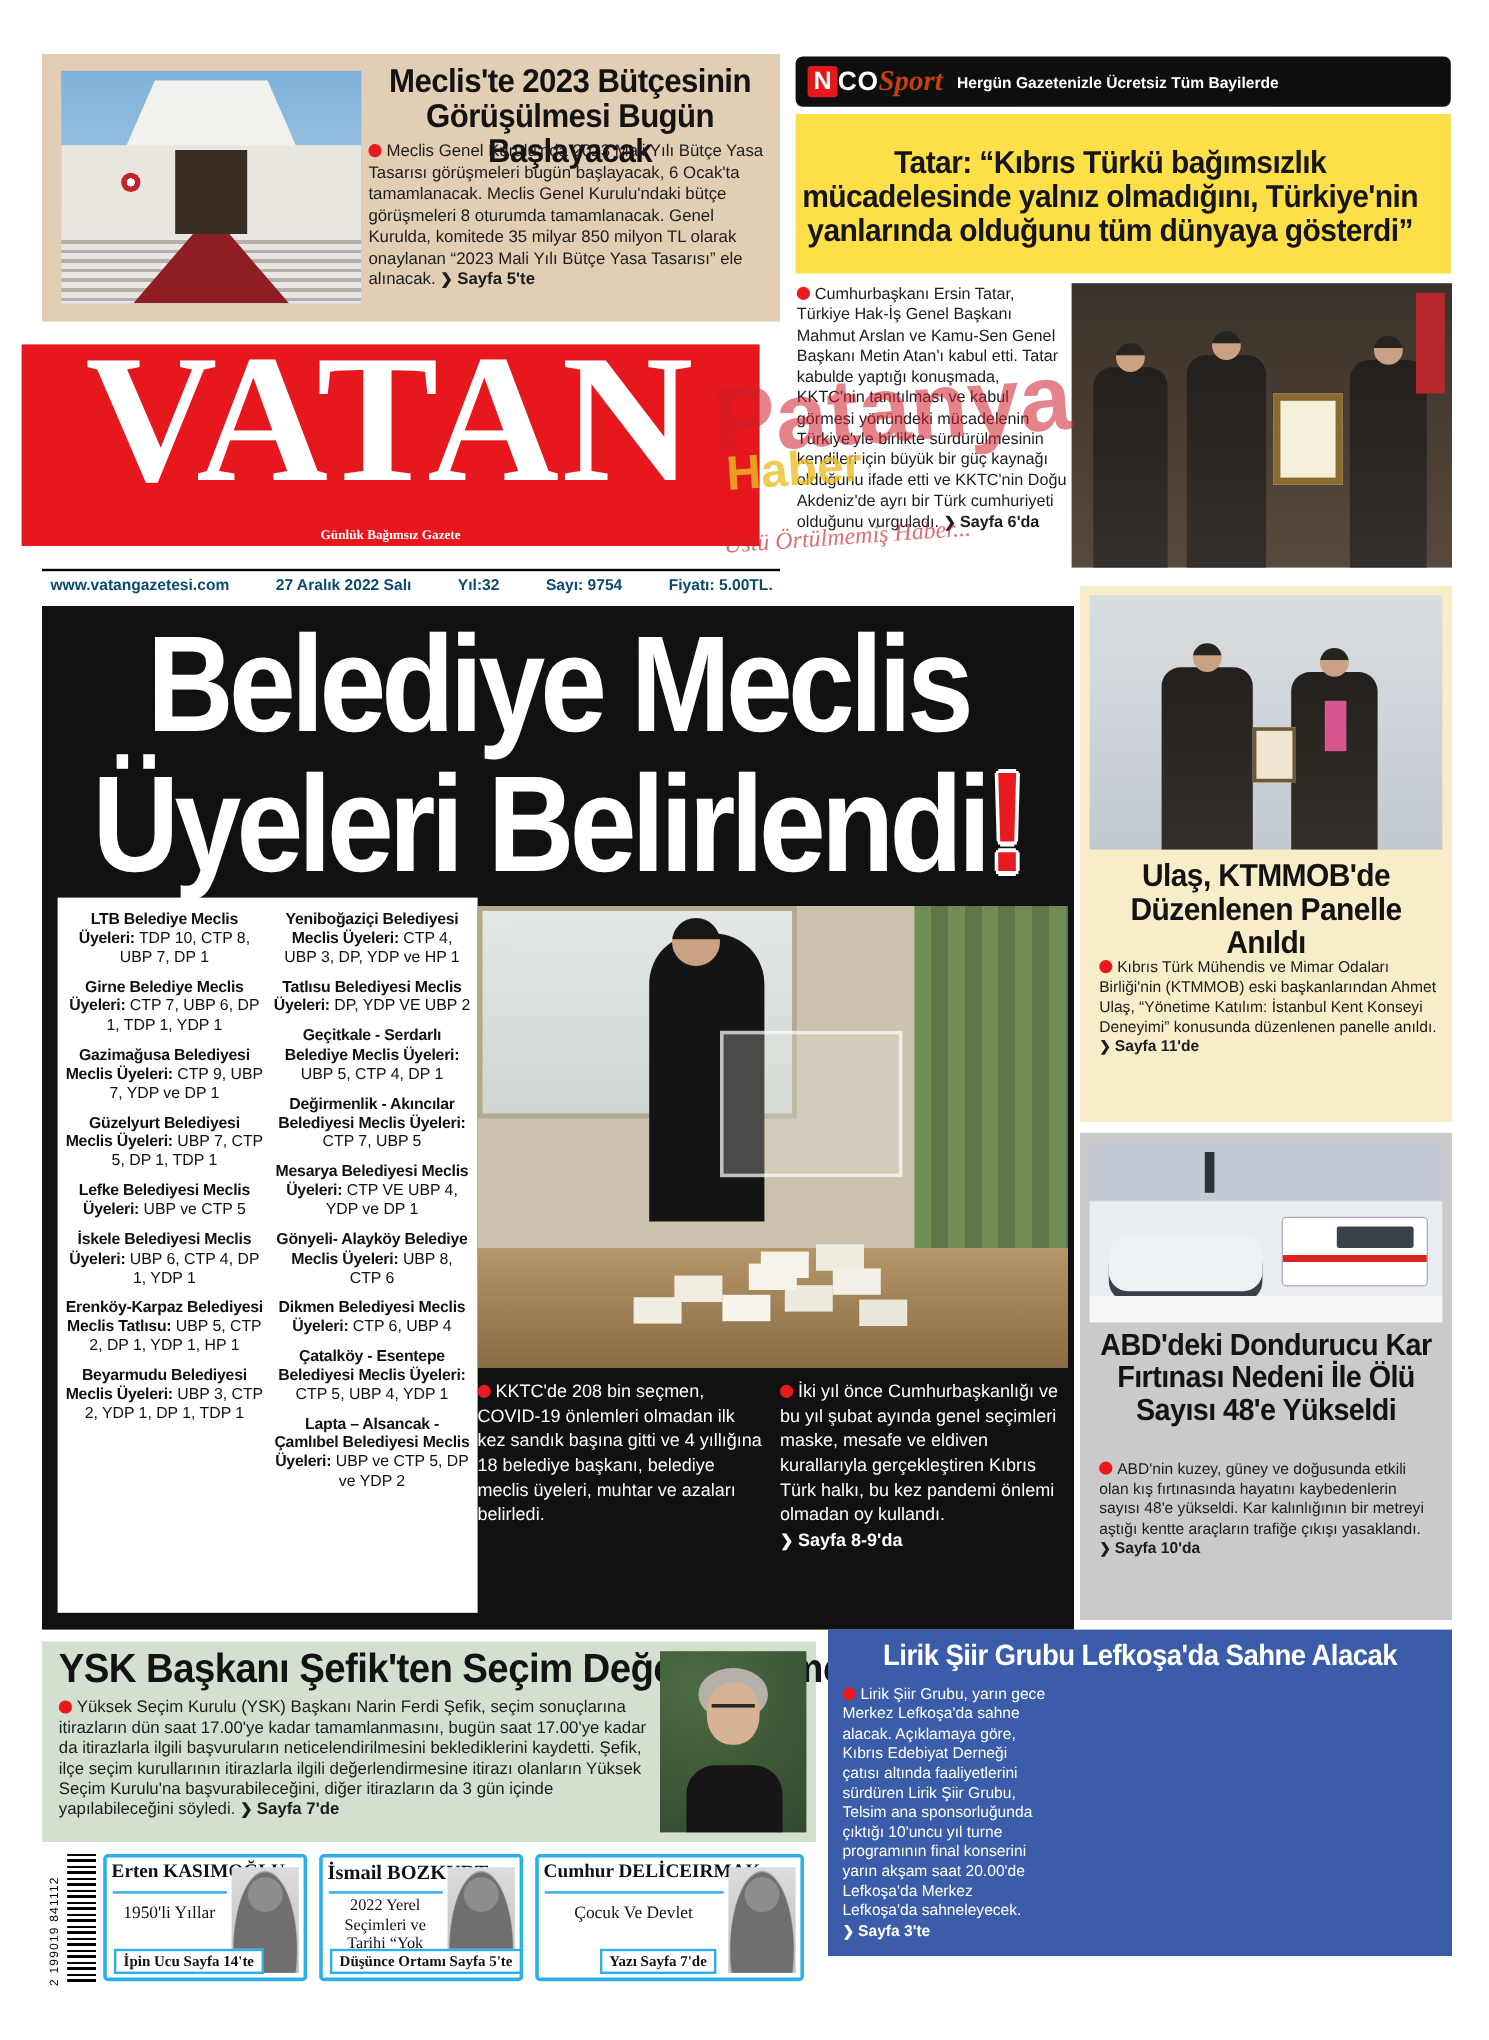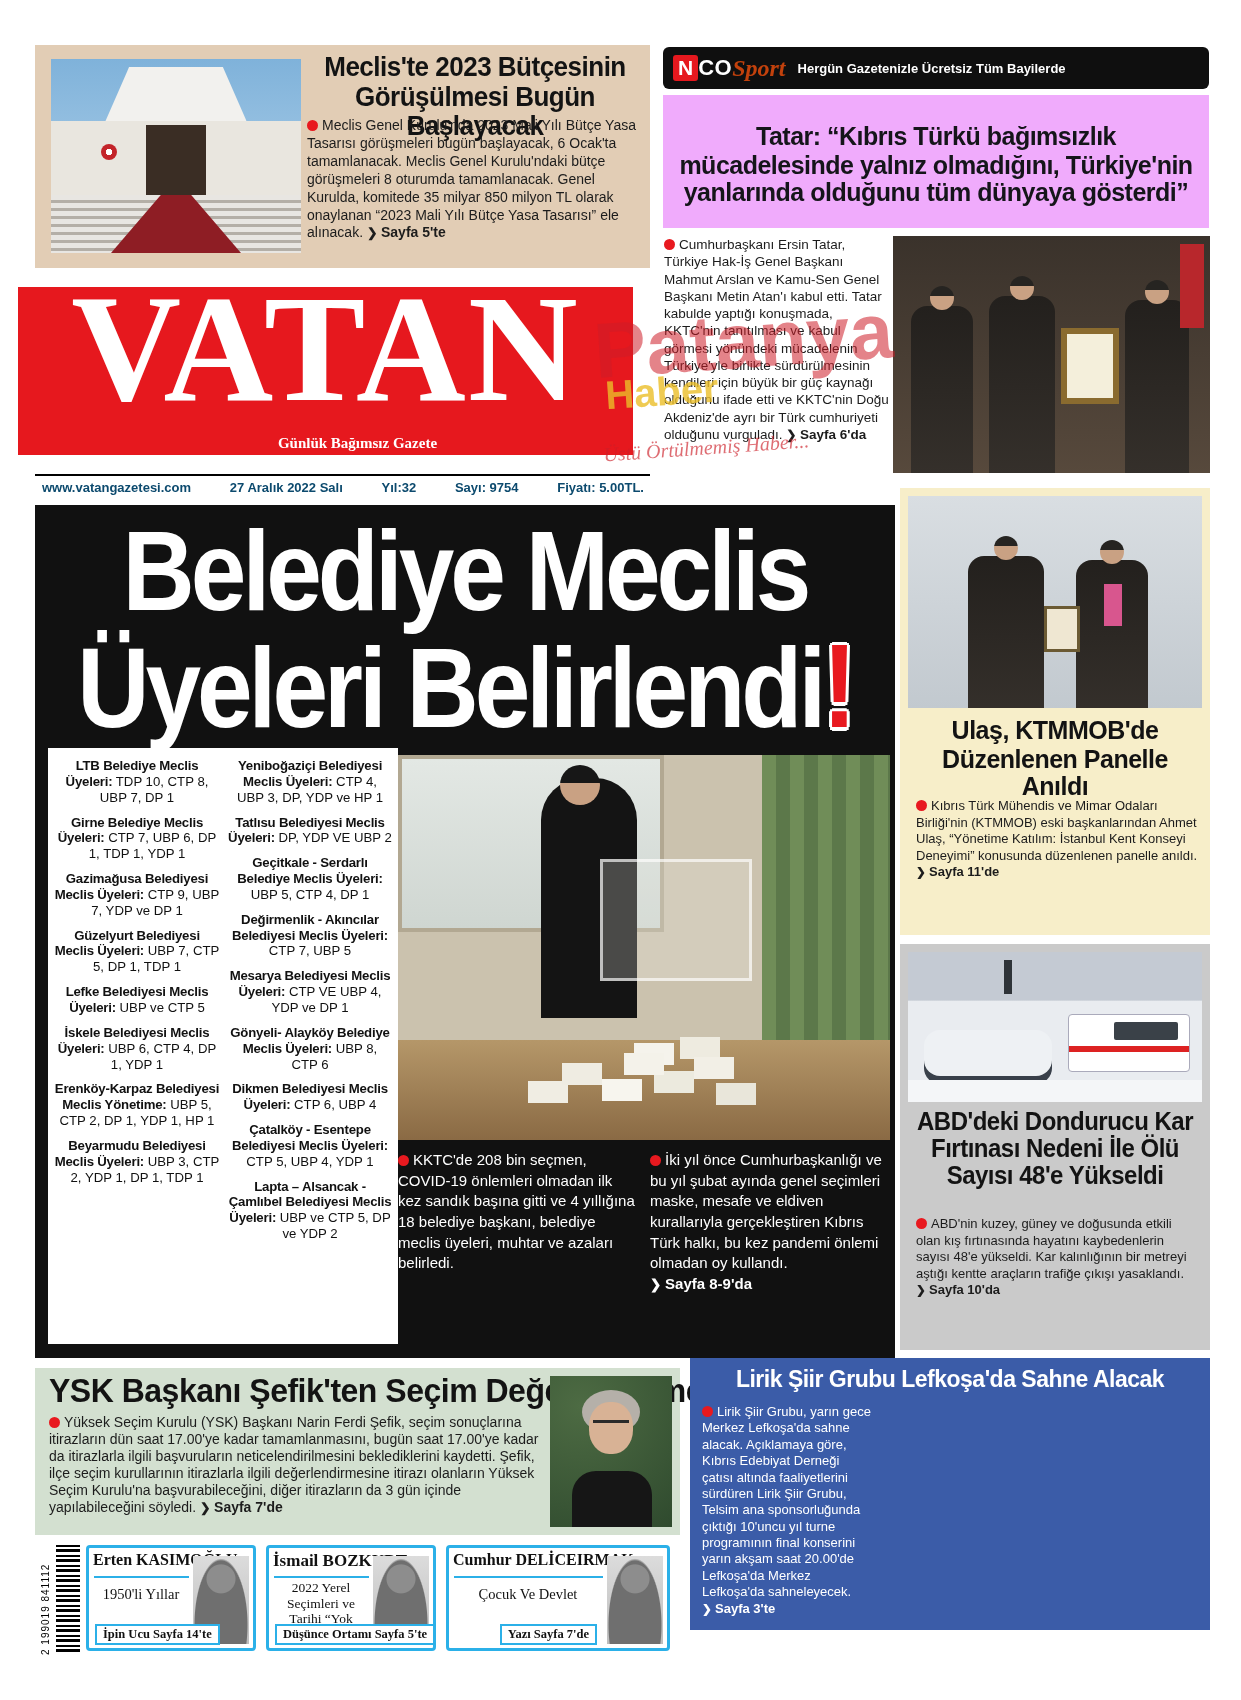--- a/index.html
+++ b/index.html
@@ -51,21 +51,21 @@
     </p>
   </div>
 
   <div class="abs" style="left:663px;top:47px;width:546px;height:42px;background:#0f0f0f;border-radius:6px;display:flex;align-items:center;padding:0 10px;box-sizing:border-box;">
     <span style="background:#e6181e;color:#fff;font-weight:bold;font-size:21px;padding:1px 5px;border-radius:3px;">N</span>
     <span style="color:#fff;font-weight:bold;font-size:22px;letter-spacing:0.5px;">CO</span>
     <span class="serif" style="color:#c2410c;font-weight:bold;font-style:italic;font-size:24px;margin-right:12px;">Sport</span>
     <span style="color:#fff;font-weight:bold;font-size:13px;">Hergün Gazetenizle Ücretsiz Tüm Bayilerde</span>
   </div>
 
-  <div class="abs" style="left:663px;top:95px;width:546px;height:133px;background:#f0abfc;display:flex;align-items:center;justify-content:center;">
+  <div class="abs" style="left:663px;top:95px;width:546px;height:133px;background:#fde047;display:flex;align-items:center;">
     <div class="hl" style="width:96%;font-size:25px;color:#15151a;">Tatar: “Kıbrıs Türkü bağımsızlık mücadelesinde yalnız olmadığını, Türkiye'nin yanlarında olduğunu tüm dünyaya gösterdi”</div>
   </div>
   <p class="abs body-txt" style="left:664px;top:236px;width:226px;margin:0;">
     <span class="bullet"></span><span>Cumhurbaşkanı Ersin Tatar, Türkiye Hak-İş Genel Başkanı Mahmut Arslan ve Kamu-Sen Genel Başkanı Metin Atan'ı kabul etti. Tatar kabulde yaptığı konuşmada, KKTC'nin tanıtılması ve kabul görmesi yönündeki mücadelenin Türkiye'yle birlikte sürdürülmesinin kendileri için büyük bir güç kaynağı olduğunu ifade etti ve KKTC'nin Doğu Akdeniz'de ayrı bir Türk cumhuriyeti olduğunu vurguladı.</span>
     <b class="ref">Sayfa 6'da</b>
   </p>
   <div class="abs" style="left:893px;top:236px;width:317px;height:237px;background:linear-gradient(#3a322b,#57493c);overflow:hidden;">
     <div class="person" style="left:18px;top:70px;width:62px;height:170px;"></div>
     <div class="person" style="left:96px;top:60px;width:66px;height:180px;"></div>
     <div class="person" style="left:232px;top:64px;width:64px;height:176px;"></div>
@@ -74,21 +74,21 @@
   </div>
 
   <div class="abs" style="left:598px;top:300px;width:340px;height:200px;z-index:40;transform:rotate(-4deg);pointer-events:none;">
     <div style="font-size:78px;font-weight:bold;color:rgba(205,30,40,0.55);line-height:1;">Patanya</div>
     <div style="font-size:40px;font-weight:bold;color:rgba(235,190,40,0.8);line-height:1;margin:-14px 0 0 8px;">Haber</div>
     <div class="serif" style="font-size:20px;font-style:italic;color:rgba(205,30,40,0.65);margin:28px 0 0 2px;">Üstü Örtülmemiş Haber...</div>
   </div>
 
   <div class="abs" style="left:18px;top:287px;width:615px;height:168px;background:#e6181e;overflow:hidden;">
     <div class="abs serif" style="left:0;top:-14px;width:100%;text-align:center;color:#fff;font-weight:bold;font-size:152px;line-height:1;letter-spacing:2px;">VATAN</div>
-    <div class="abs serif" style="left:0;bottom:3px;width:100%;text-align:center;color:#fff;font-weight:bold;font-size:15px;padding-left:32px;">Günlük Bağımsız Gazete</div>
+    <div class="abs serif" style="left:0;bottom:3px;width:100%;text-align:center;color:#fff;font-weight:bold;font-size:11px;">Günlük Bağımsız Gazete</div>
   </div>
   <div class="abs" style="left:35px;top:474px;width:615px;height:2px;background:#000;"></div>
   <div class="abs" style="left:42px;top:480px;width:602px;display:flex;justify-content:space-between;font-size:13px;font-weight:bold;color:#0c4a6e;">
     <span>www.vatangazetesi.com</span>
     <span>27 Aralık 2022 Salı</span>
     <span>Yıl:32</span>
     <span>Sayı: 9754</span>
     <span>Fiyatı: 5.00TL.</span>
   </div>
 
@@ -99,21 +99,21 @@
     </div>
 
     <div class="abs" style="left:13px;top:243px;width:350px;height:596px;background:#fff;">
       <div class="abs" style="left:6px;top:10px;width:166px;">
         <p class="li"><b>LTB Belediye Meclis Üyeleri:</b> <span>TDP 10, CTP 8, UBP 7, DP 1</span></p>
         <p class="li"><b>Girne Belediye Meclis Üyeleri:</b> <span>CTP 7, UBP 6, DP 1, TDP 1, YDP 1</span></p>
         <p class="li"><b>Gazimağusa Belediyesi Meclis Üyeleri:</b> <span>CTP 9, UBP 7, YDP ve DP 1</span></p>
         <p class="li"><b>Güzelyurt Belediyesi Meclis Üyeleri:</b> <span>UBP 7, CTP 5, DP 1, TDP 1</span></p>
         <p class="li"><b>Lefke Belediyesi Meclis Üyeleri:</b> <span>UBP ve CTP 5</span></p>
         <p class="li"><b>İskele Belediyesi Meclis Üyeleri:</b> <span>UBP 6, CTP 4, DP 1, YDP 1</span></p>
-        <p class="li"><b>Erenköy-Karpaz Belediyesi Meclis Yönetime:</b> <span>UBP 5, CTP 2, DP 1, YDP 1, HP 1</span></p>
+        <p class="li"><b>Erenköy-Karpaz Belediyesi Meclis Tatlısu:</b> <span>UBP 5, CTP 2, DP 1, YDP 1, HP 1</span></p>
         <p class="li"><b>Beyarmudu Belediyesi Meclis Üyeleri:</b> <span>UBP 3, CTP 2, YDP 1, DP 1, TDP 1</span></p>
       </div>
       <div class="abs" style="left:180px;top:10px;width:164px;">
         <p class="li"><b>Yeniboğaziçi Belediyesi Meclis Üyeleri:</b> <span>CTP 4, UBP 3, DP, YDP ve HP 1</span></p>
         <p class="li"><b>Tatlısu Belediyesi Meclis Üyeleri:</b> <span>DP, YDP VE UBP 2</span></p>
         <p class="li"><b>Geçitkale - Serdarlı Belediye Meclis Üyeleri:</b> <span>UBP 5, CTP 4, DP 1</span></p>
         <p class="li"><b>Değirmenlik - Akıncılar Belediyesi Meclis Üyeleri:</b> <span>CTP 7, UBP 5</span></p>
         <p class="li"><b>Mesarya Belediyesi Meclis Üyeleri:</b> <span>CTP VE UBP 4, YDP ve DP 1</span></p>
         <p class="li"><b>Gönyeli- Alayköy Belediye Meclis Üyeleri:</b> <span>UBP 8, CTP 6</span></p>
         <p class="li"><b>Dikmen Belediyesi Meclis Üyeleri:</b> <span>CTP 6, UBP 4</span></p>

